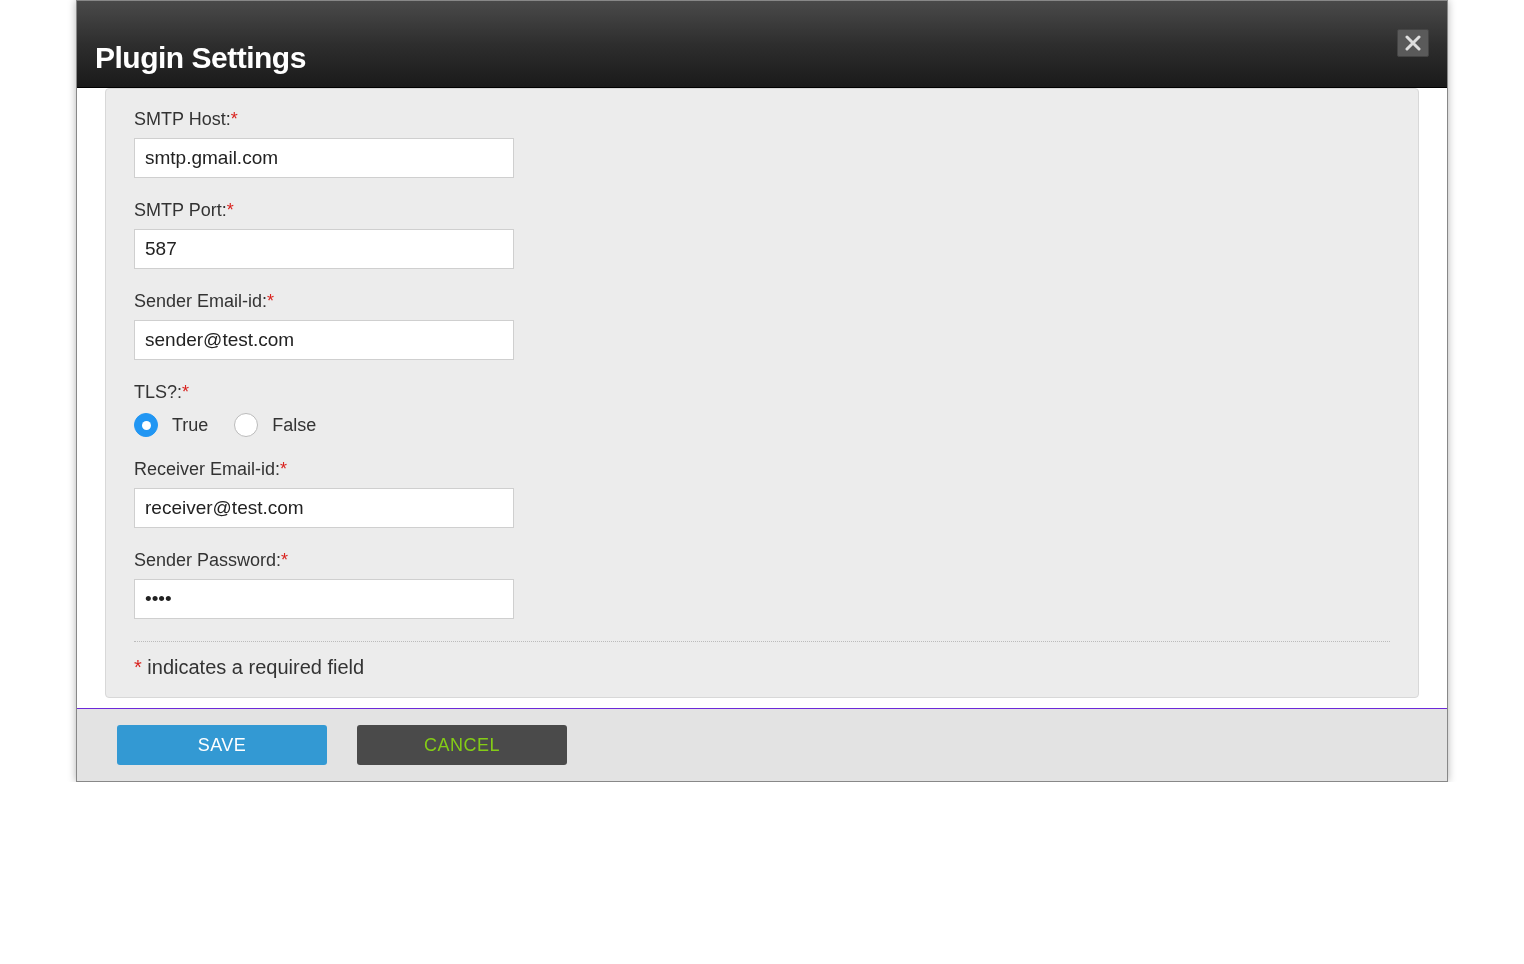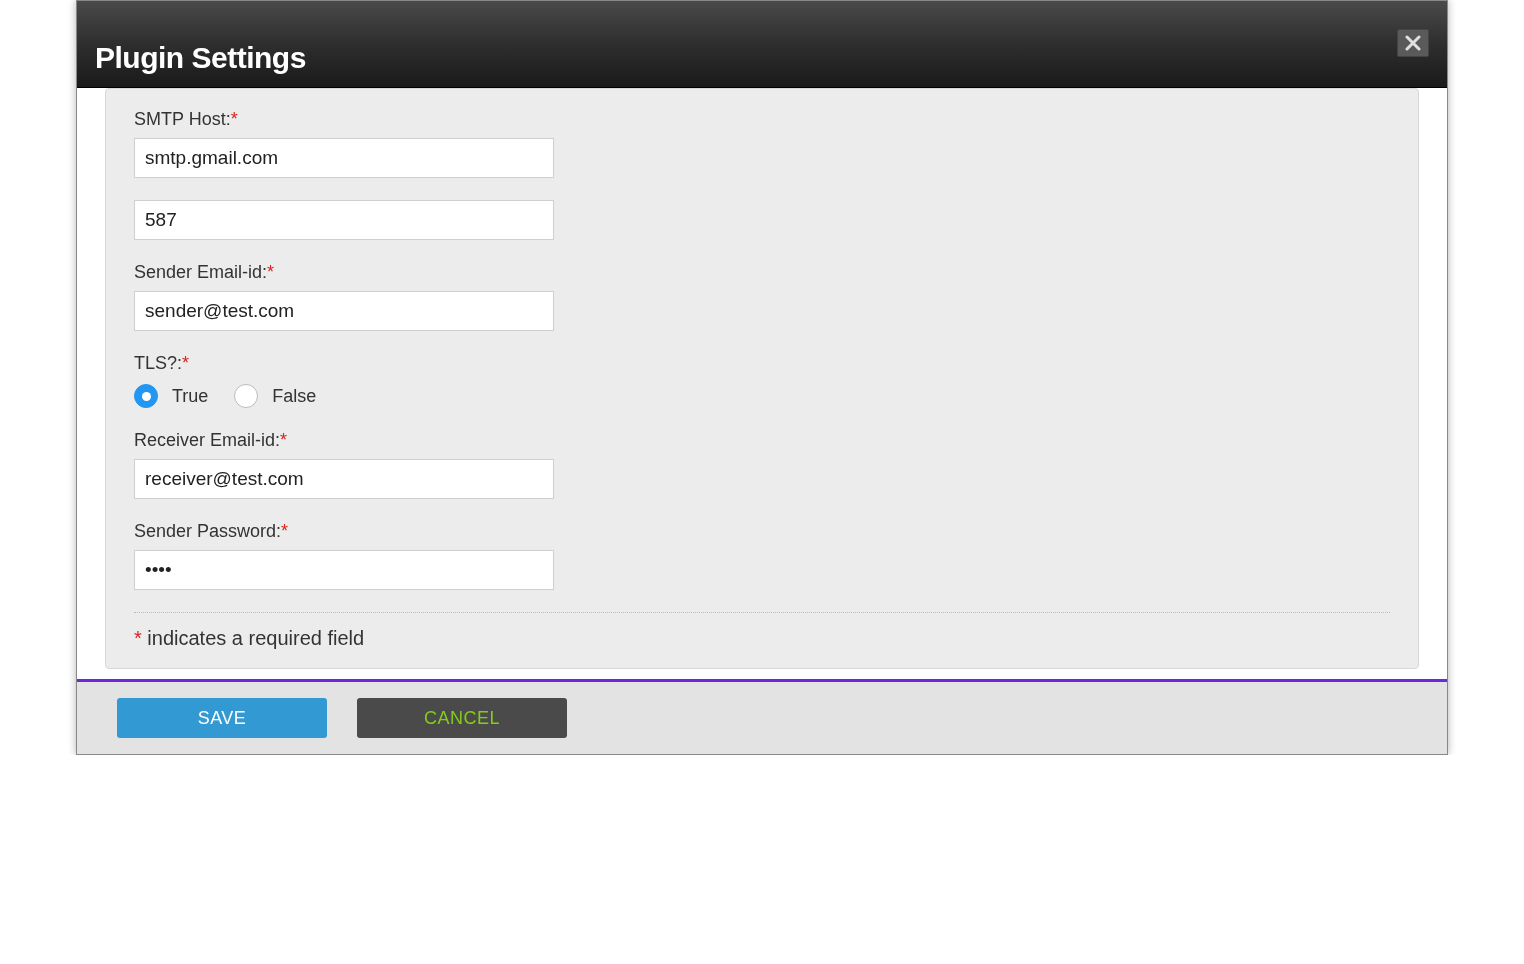--- a/index.html
+++ b/index.html
@@ -75,21 +75,21 @@
     .form-label {
       display: block;
       font-size: 18px;
       color: #333;
       margin-bottom: 8px;
     }
     .req {
       color: #d9231f;
     }
     .text-input {
-      width: 420px;
+      width: 380px;
       height: 40px;
       background: #fff;
       border: 1px solid #cfcfcf;
       padding: 0 10px;
       font-size: 19px;
       color: #222;
       font-family: inherit;
     }
     .radio-row {
       display: flex;
@@ -130,21 +130,21 @@
       border-top: 1px dotted #bbb;
       margin-top: 12px;
       margin-bottom: 14px;
     }
     .required-note {
       font-size: 20px;
       color: #333;
     }
     .dialog-footer {
       background: #e3e3e3;
-      border-top: 3px solid #6d28d9;
+      border-top: 1px solid #6d28d9;
       padding: 16px 40px;
       display: flex;
       gap: 30px;
     }
     .btn {
       height: 40px;
       padding: 0 30px;
       font-size: 18px;
       font-weight: 500;
       letter-spacing: 0.5px;
@@ -180,20 +180,23 @@
     <div class="form-panel">
 
       <div class="form-group">
         <label class="form-label">
           <span>SMTP Host:</span><span class="req">*</span>
         </label>
         <input type="text" class="text-input" value="smtp.gmail.com" style="">
       </div>
 
       <div class="form-group">
+        <label class="form-label">
+          <span>SMTP Port:</span><span class="req">*</span>
+        </label>
         <input type="text" class="text-input" value="587" style="">
       </div>
 
       <div class="form-group">
         <label class="form-label">
           <span>Sender Email-id:</span><span class="req">*</span>
         </label>
         <input type="text" class="text-input" value="sender@test.com" style="">
       </div>
 

